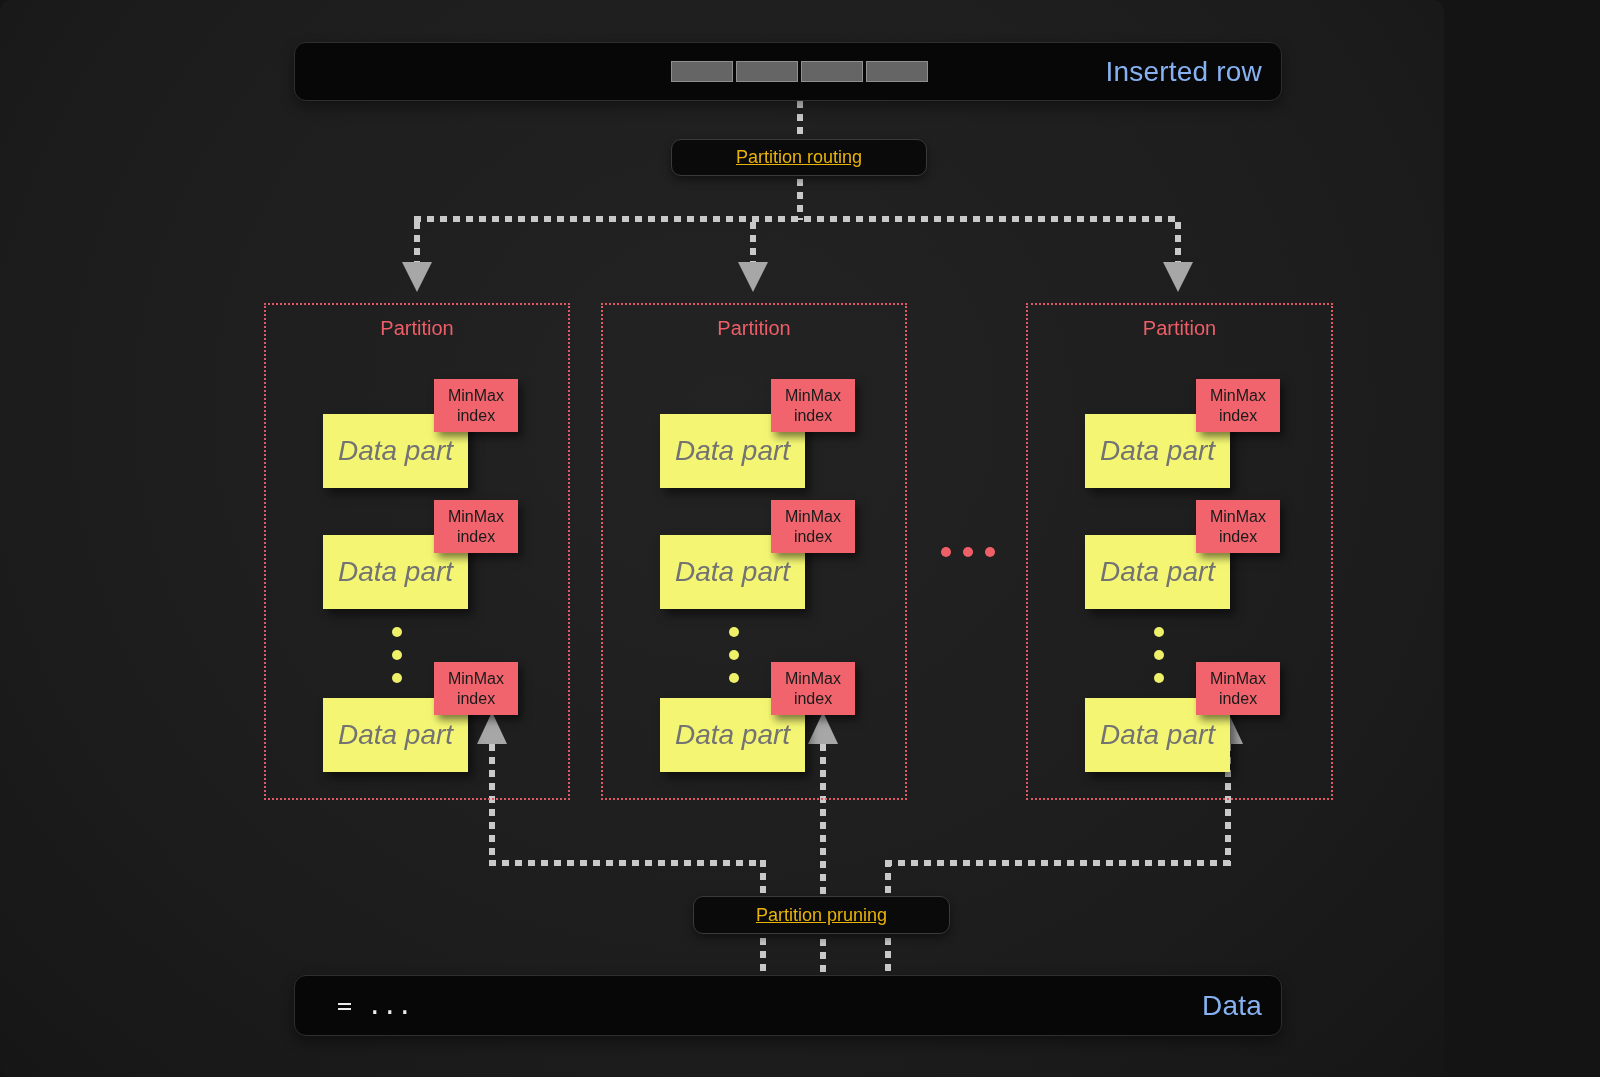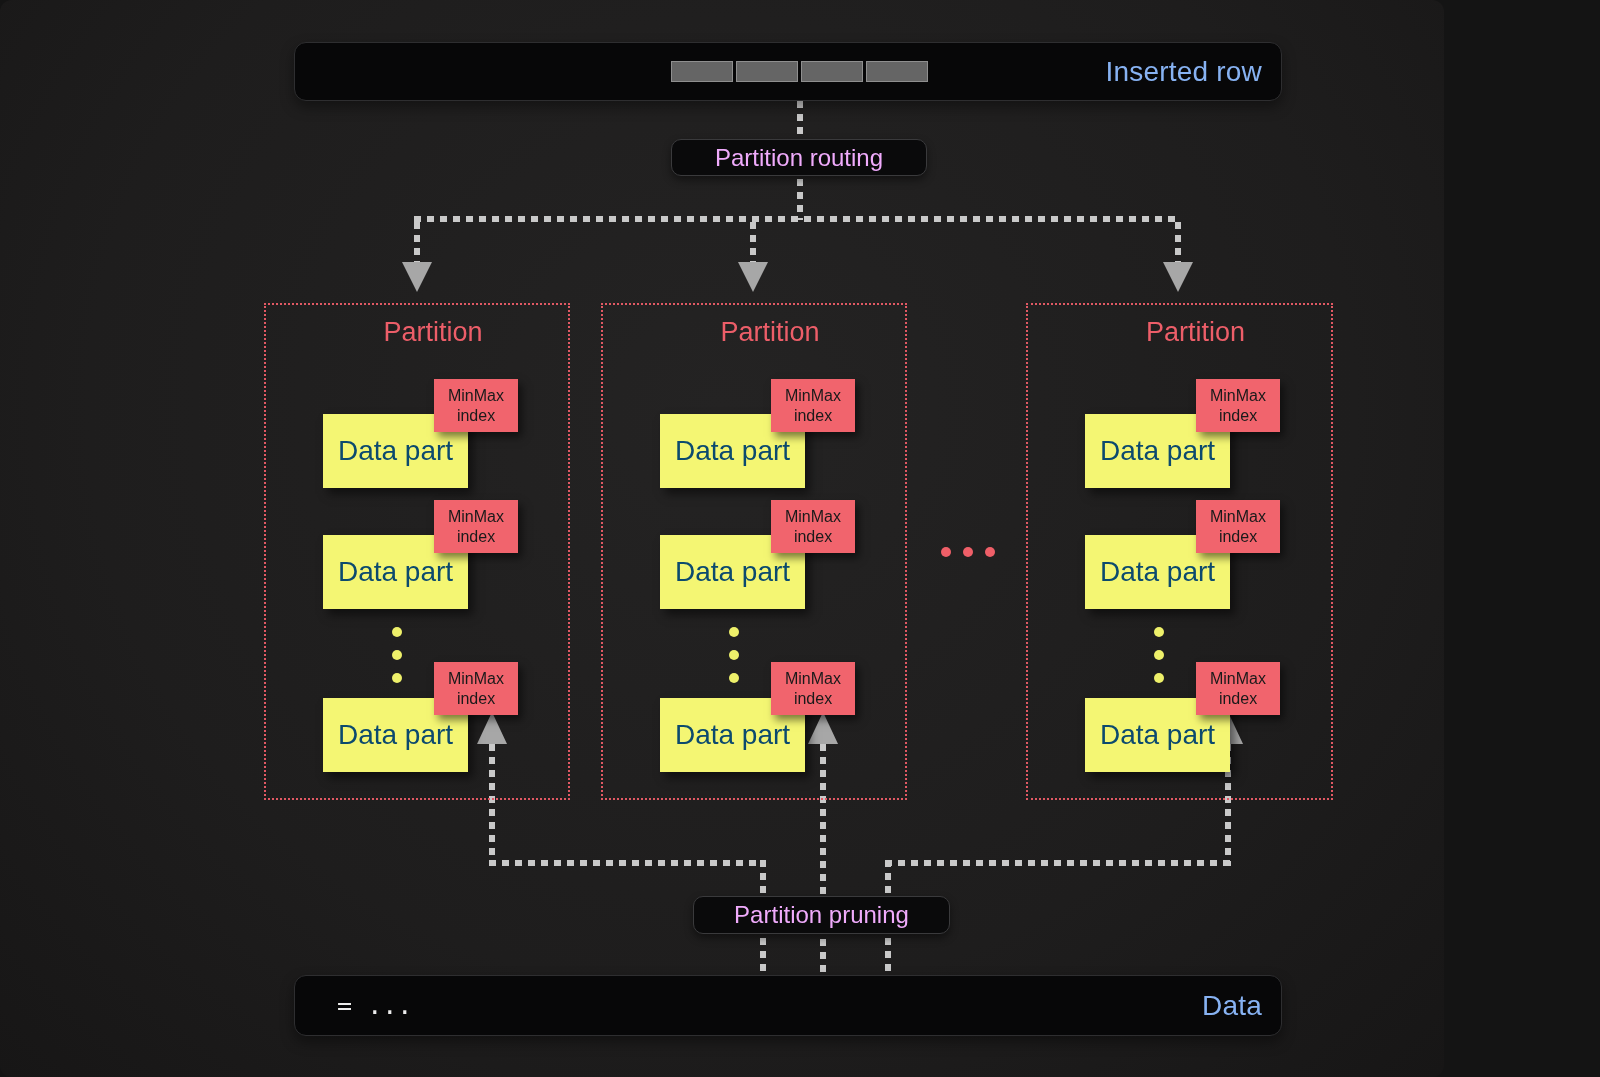--- a/index.html
+++ b/index.html
@@ -26,40 +26,40 @@
   .row-cell{width:62px;height:21px;background:#656565;border:1px solid #8f8f8f;box-sizing:border-box;}
   .query-code{
     position:absolute;left:27px;top:0;height:100%;display:flex;align-items:center;
     font-family:"DejaVu Sans Mono", monospace;font-size:25px;color:#ededed;white-space:pre;
   }
   .query-code .key{color:#ef5f6a;}
   
   .tagbox{
     position:absolute;z-index:3;display:flex;align-items:center;justify-content:center;
     background:#0a0a0b;border:1px solid #3a3a3c;border-radius:10px;
-    color:#f0abfc;font-size:24px;box-shadow:0 4px 9px rgba(0,0,0,.45);box-sizing:border-box;
+    color:#eab308;font-size:18px;box-shadow:0 4px 9px rgba(0,0,0,.45);box-sizing:border-box;text-decoration:underline;
   }
   
   .dashv{position:absolute;width:6px;background:repeating-linear-gradient(to bottom, var(--dash) 0 7px, transparent 7px 13px);}
   .dashh{position:absolute;height:6px;background:repeating-linear-gradient(to right, var(--dash) 0 7px, transparent 7px 13px);}
   .arrow-down{position:absolute;width:30px;height:30px;background:#a7a7a7;clip-path:polygon(0 0,100% 0,50% 100%);}
   .arrow-up{position:absolute;width:30px;height:32px;background:#a7a7a7;clip-path:polygon(50% 0,100% 100%,0 100%);}
   
   .partition{
     position:absolute;top:303px;width:306px;height:497px;box-sizing:border-box;
     border:2px dotted #e15964;
   }
   .partition-title{
-    position:absolute;top:12px;left:16px;width:100%;text-align:center;
-    color:var(--red);font-size:27px;
+    position:absolute;top:12px;left:0;width:100%;text-align:center;
+    color:var(--red);font-size:20px;
   }
   .ypart{
     position:absolute;left:57px;width:145px;height:74px;z-index:2;
     background:var(--yellow);display:flex;align-items:center;justify-content:center;
-    color:#0c4a6e;font-size:28px;box-shadow:5px 6px 9px rgba(0,0,0,.50);
+    color:#737373;font-size:28px;box-shadow:5px 6px 9px rgba(0,0,0,.50);font-style:italic;
   }
   .mtag{
     position:absolute;left:168px;width:84px;height:53px;z-index:4;box-sizing:border-box;
     background:var(--tagred);color:#1a1a1a;font-size:16px;line-height:1.25;
     display:flex;align-items:center;justify-content:center;text-align:center;
     box-shadow:4px 5px 8px rgba(0,0,0,.50);
   }
   .p-y1{top:109px;} .p-y2{top:230px;} .p-y3{top:393px;}
   .p-t1{top:74px;}  .p-t2{top:195px;} .p-t3{top:357px;}
   .vdots{position:absolute;left:126px;top:322px;display:flex;flex-direction:column;gap:13px;}

